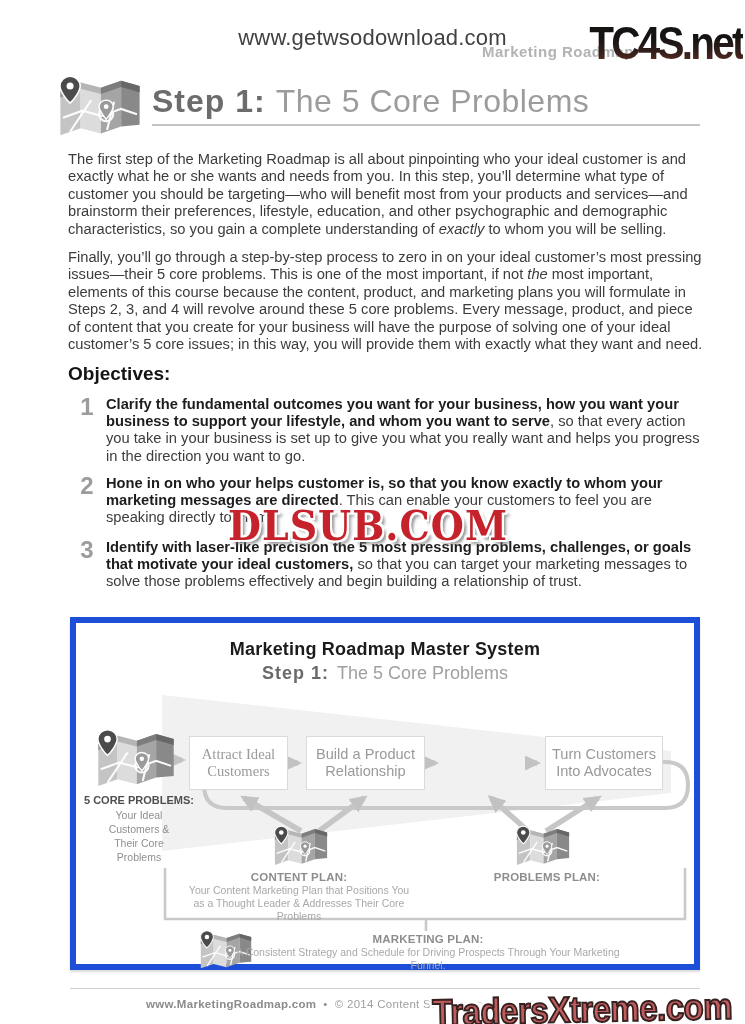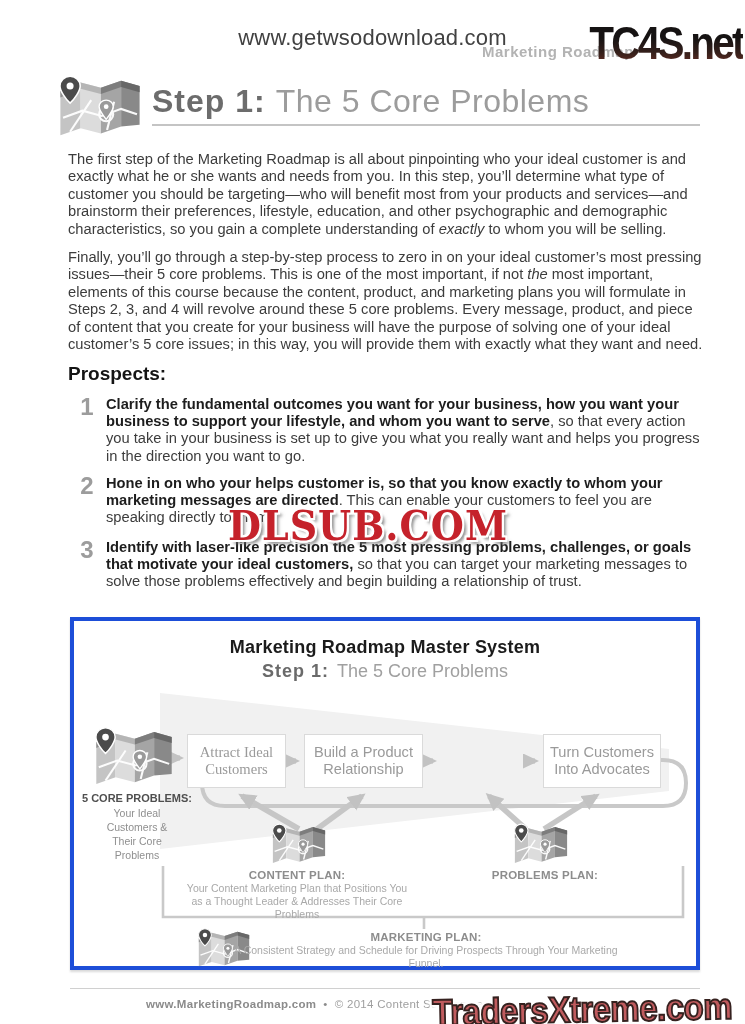--- a/index.html
+++ b/index.html
@@ -58,21 +58,21 @@
     font-family:"DejaVu Serif", serif; font-weight:bold; font-size:38px;
     letter-spacing:1px; color:#c5222b; transform:scaleY(1.08);
     text-shadow:
       -2px 0 #fff, 2px 0 #fff, 0 -2px #fff, 0 2px #fff,
       -2px -2px #fff, 2px -2px #fff, -2px 2px #fff, 2px 2px #fff,
       4px 4px 3px rgba(110,110,110,.75);
   }
   
   .diagram {
     position:absolute; top:600px; left:70px; width:630px; height:353px;
-    background:#fff; border:4px solid #1d4ed8;
+    background:#fff; border:6px solid #1d4ed8;
     box-shadow:0 2px 2px rgba(0,0,0,.15);
   }
   .dg-title { position:absolute; top:16px; left:0; width:100%; text-align:center;
     font-size:18px; font-weight:bold; color:#1b1b1b; letter-spacing:.2px; }
   .dg-subtitle { position:absolute; top:40px; left:0; width:100%; text-align:center;
     font-size:18px; white-space:nowrap; }
   .dg-subtitle .sl { font-weight:bold; color:#6a6a6a; letter-spacing:1px; }
   .dg-subtitle .st { color:#a0a0a0; margin-left:8px; }
   .connectors { position:absolute; top:0; left:0; width:630px; height:353px; }
   .flow-box {
@@ -149,21 +149,21 @@
       <use href="#mapicon"></use>
     </svg>
   <div class="step-title-row">
     <span class="step-label">Step 1:</span><span class="step-rest">The 5 Core Problems</span>
   </div>
   <div class="title-rule"></div>
 
   <p class="para p1"><span>The first step of the Marketing Roadmap is all about pinpointing who your ideal customer is and exactly what he or she wants and needs from you. In this step, you’ll determine what type of customer you should be targeting—who will benefit most from your products and services—and brainstorm their preferences, lifestyle, education, and other psychographic and demographic characteristics, so you gain a complete understanding of </span><i>exactly</i><span> to whom you will be selling.</span></p>
   <p class="para p2"><span>Finally, you’ll go through a step-by-step process to zero in on your ideal customer’s most pressing issues—their 5 core problems. This is one of the most important, if not </span><i>the</i><span> most important, elements of this course because the content, product, and marketing plans you will formulate in Steps 2, 3, and 4 will revolve around these 5 core problems. Every message, product, and piece of content that you create for your business will have the purpose of solving one of your ideal customer’s 5 core issues; in this way, you will provide them with exactly what they want and need.</span></p>
 
-  <h2 class="obj-heading">Prospects:</h2>
+  <h2 class="obj-heading">Objectives:</h2>
 
   <div class="obj-item obj-1">
     <span class="obj-num">1</span>
     <p class="obj-text"><b>Clarify the fundamental outcomes you want for your business, how you want your business to support your lifestyle, and whom you want to serve</b><span>, so that every action you take in your business is set up to give you what you really want and helps you progress in the direction you want to go.</span></p>
   </div>
   <div class="obj-item obj-2">
     <span class="obj-num">2</span>
     <p class="obj-text"><b>Hone in on who your helps customer is, so that you know exactly to whom your marketing messages are directed</b><span>. This can enable your customers to feel you are speaking directly to them.</span></p>
   </div>
   <div class="obj-item obj-3">

